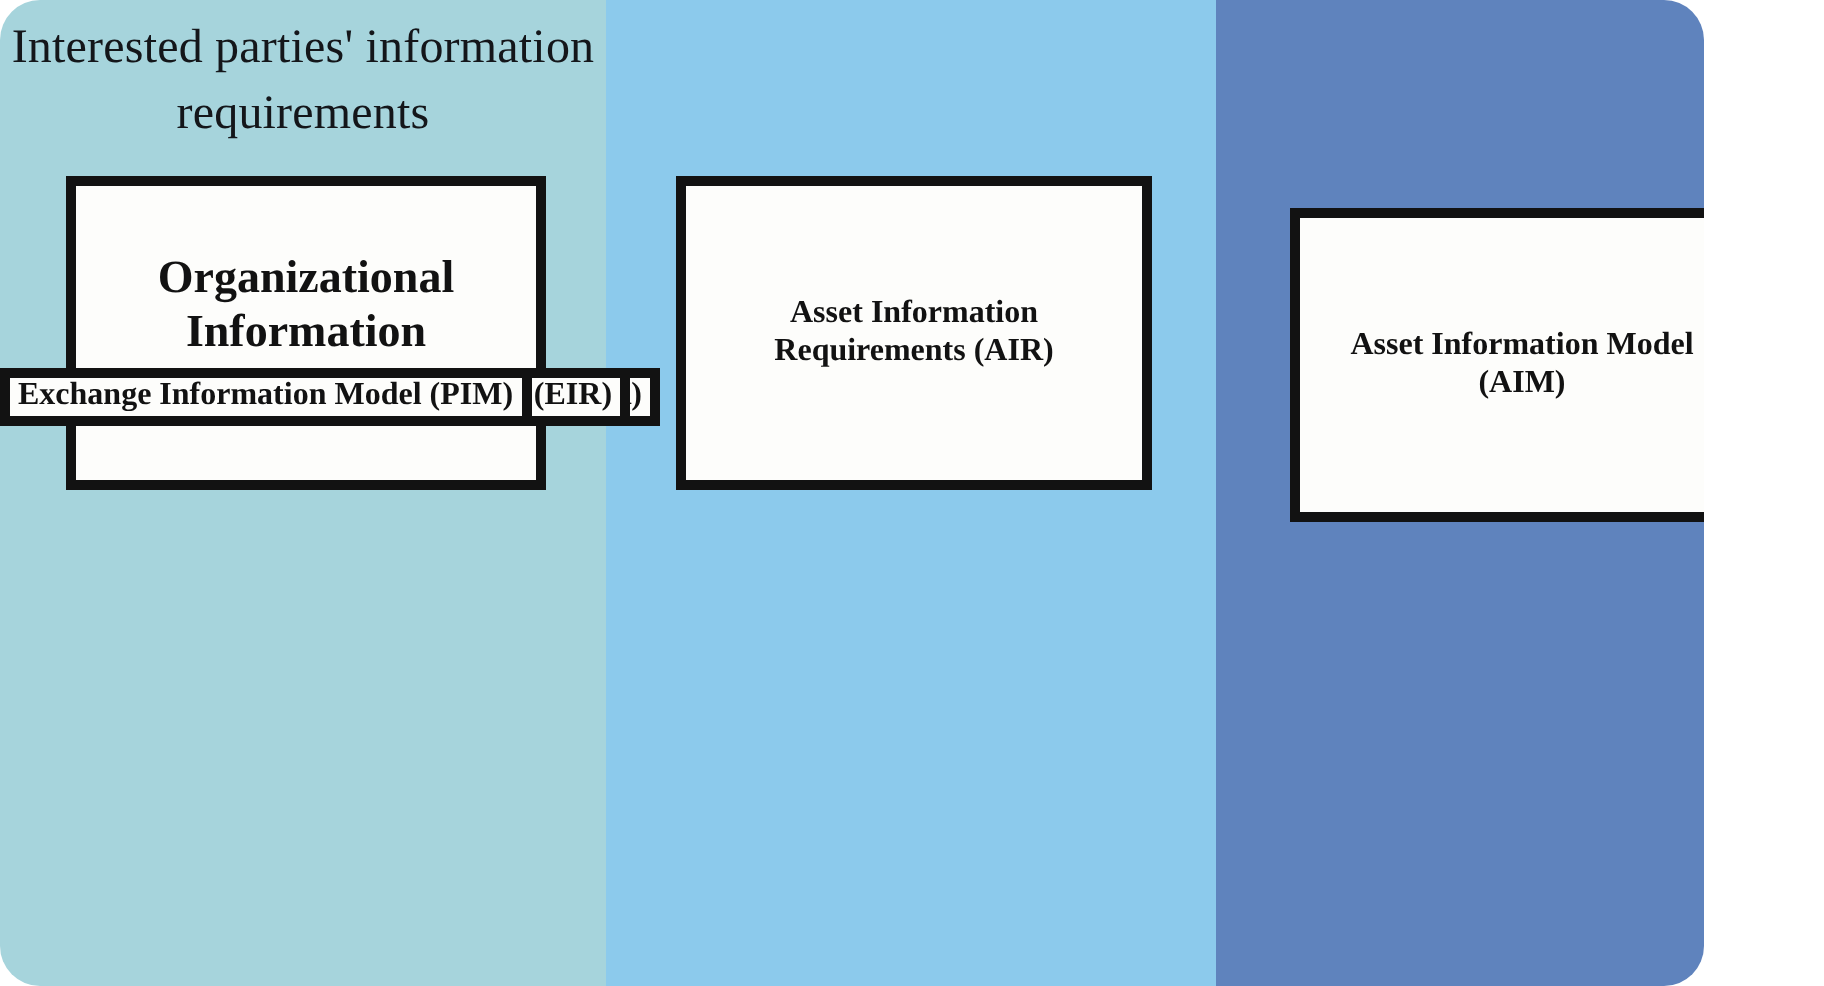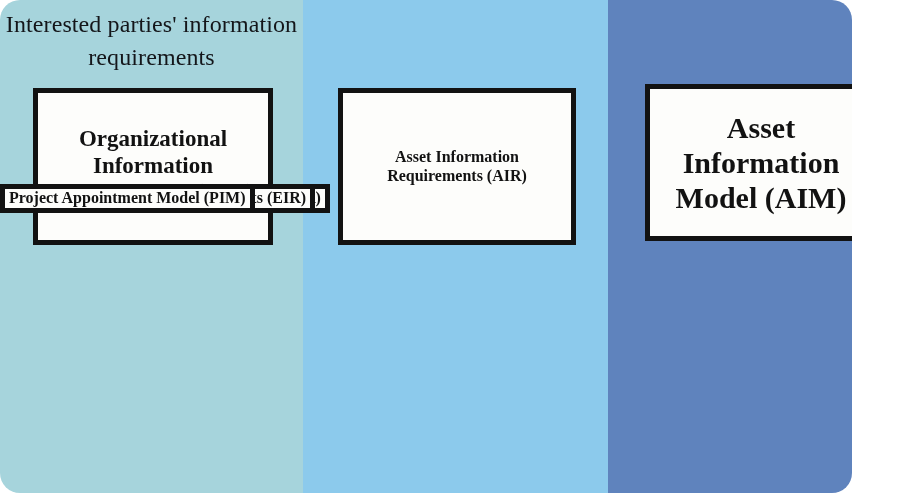--- a/index.html
+++ b/index.html
@@ -53,21 +53,21 @@
     text-align: center;
     font-weight: bold;
     color: #121212;
     line-height: 1.17;
     z-index: 5;
   }
   .node-box .txt { display: block; padding: 0 4px; }
 
   #box-oir { left: 33px;  top: 88px;  width: 240px; height: 157px; font-size: 23px; }
   #box-air { left: 338px; top: 88px;  width: 238px; height: 157px; font-size: 16px; }
-  #box-aim { left: 645px; top: 84px;  width: 232px; height: 157px; font-size: 30px; }
+  #box-aim { left: 645px; top: 104px;  width: 232px; height: 157px; font-size: 16px; }
   #box-pir { left: 33px;  top": 0;    }
   #box-pir { left: 33px;  top: 321px; width: 240px; height: 157px; font-size: 23px; }
   #box-eir { left: 338px; top: 321px; width: 238px; height: 157px; font-size: 23px; }
   #box-pim { left: 645px; top: 321px; width: 232px; height: 157px; font-size: 23px; }
 
   /* ---------- connectors ---------- */
   .conn {
     position: absolute;
     background: #121212;
     z-index: 3;
@@ -170,21 +170,21 @@
 
   <div class="node-box" id="box-pir">
     <span class="txt">Project Information Requirements (PIR)</span>
   </div>
 
   <div class="node-box" id="box-eir">
     <span class="txt">Exchange Information Requirements (EIR)</span>
   </div>
 
   <div class="node-box" id="box-pim">
-    <span class="txt">Project Appointment Model (PIM)</span>
+    <span class="txt">Exchange Information Model (PIM)</span>
   </div>
 
   <div class="edge-label vertical" id="lbl-encapsulates">encapsulates</div>
   <div class="edge-label vertical" id="lbl-specifies-top">specifies</div>
   <div class="edge-label vertical" id="lbl-contributes-v">contributes to</div>
   <div class="edge-label vertical" id="lbl-specifies-bot">specifies</div>
 
   <div class="edge-label" id="lbl-contributes-1">contributes to</div>
   <div class="edge-label" id="lbl-contributes-2">contributes to</div>
   <div class="edge-label" id="lbl-contributes-3">contributes to</div>

